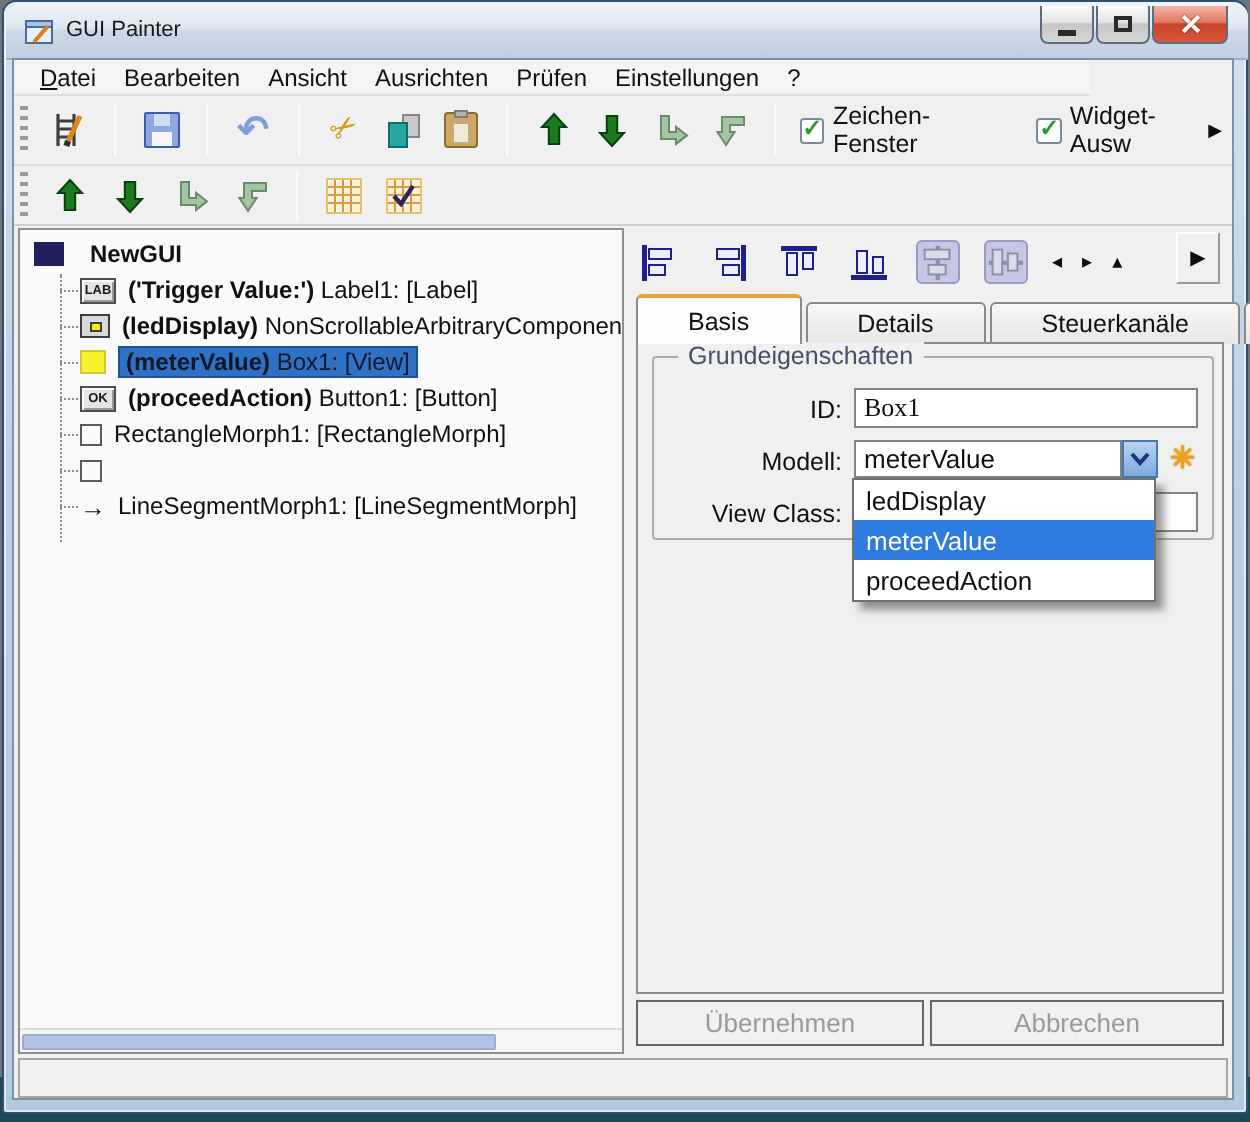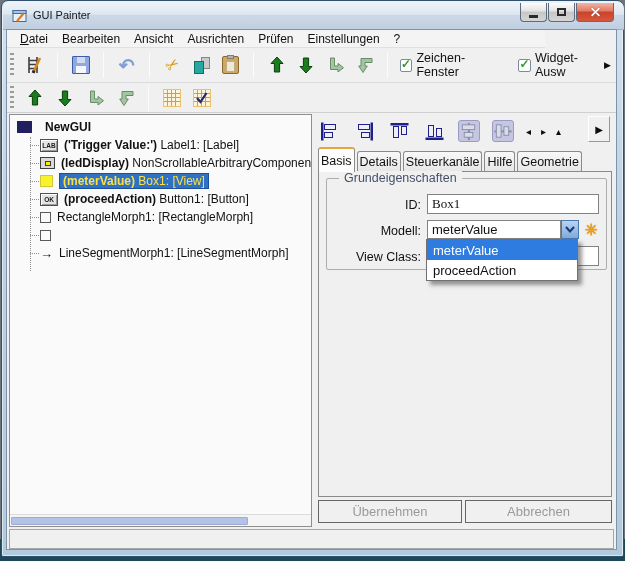--- a/index.html
+++ b/index.html
@@ -79,21 +79,21 @@
   
   .tree-panel { position:absolute; left:9px; top:114px; width:303px; height:413px;
     background:#fafafa; border:1px solid #8f8f8f; overflow:hidden; }
   .tree-inner { position:relative; width:100%; height:100%; padding-top:3px; }
   .vline { position:absolute; left:20px; top:22px; width:0; height:134px; border-left:1px dotted #909090; }
   .trow { position:relative; height:18px; display:flex; align-items:center; padding-left:30px; white-space:nowrap; }
   .trow.root { padding-left:7px; }
   .trow:not(.root)::before { content:""; position:absolute; left:20px; top:9px; width:9px; border-top:1px dotted #909090; }
   .ticon { display:inline-flex; align-items:center; justify-content:center; margin-right:6px; flex:none; }
   .tlabel b { font-weight:bold; }
-  .tlabel.sel { background:#2f72c4; border:1px solid #1c4fa0; color:#fde047; padding:0 3px; }
+  .tlabel.sel { background:#2f72c4; border:1px solid #1c4fa0; color:#0f172a; padding:0 3px; }
   .root .tlabel { font-weight:bold; margin-left:7px; }
 
   .i-win { width:15px; height:12px; background:#20205e; padding:2px 1px 1px 1px; display:flex; gap:1px; }
   .i-win span { background:#f6ee3e; } .i-win span:first-child { flex:2; } .i-win span:last-child { flex:3; }
   .i-btnface { width:18px; height:13px; background:#e4e4e4; border:1px solid #4e4e4e;
     box-shadow:inset 1px 1px 0 #fff, inset -1px -1px 0 #9a9a9a;
     font-size:6.5px; font-weight:bold; color:#1a1a1a; display:flex; align-items:center; justify-content:center; letter-spacing:0; }
   .i-led { width:15px; height:12px; background:#d9d9d9; border:1px solid #3e3e3e; display:flex; align-items:center; justify-content:center; }
   .i-led span { width:6px; height:5px; background:#f6f000; border:1px solid #3e3e3e; }
   .i-view { width:13px; height:12px; background:#f8f22a; border:1px solid #cfc93a; }
@@ -106,21 +106,21 @@
   
   .align-toolbar { position:absolute; left:318px; top:116px; width:294px; height:30px; display:flex; align-items:center; }
   .abtn { width:22px; height:22px; margin-right:13px; display:flex; align-items:center; justify-content:center; }
   .abtn.disabled { background:#c6c6e2; border:1px solid #9a9ac4; border-radius:3px; margin-right:12px; }
   .nav-tri { font-size:10px; color:#0d0d0d; margin-right:10px; }
   .more-btn { position:absolute; right:2px; top:0; width:22px; height:26px; background:#f0f0f0;
     border:1px solid #999; border-top-color:#fff; border-left-color:#fff;
     display:flex; align-items:center; justify-content:center; font-size:10px; color:#0d0d0d; }
 
   .tabs { position:absolute; left:318px; top:147px; width:294px; height:25px; display:flex; align-items:flex-end; }
-  .tab { height:21px; padding:0 2px; display:flex; align-items:center; justify-content:center;
+  .tab { height:21px; padding:0 25px; display:flex; align-items:center; justify-content:center;
     background:linear-gradient(180deg,#f8f8f8,#e6e6e6); border:1px solid #8a8a8a; border-bottom:none;
     border-radius:3px 3px 0 0; margin-right:2px; font-size:12.5px; position:relative; }
   .tab.active { height:25px; background:#fdfdfd; border-top:2px solid #e8a33d; z-index:3; }
 
   .tab-panel { position:absolute; left:318px; top:171px; width:294px; height:326px;
     background:#f0f0f0; border:1px solid #8a8a8a; z-index:1; }
   .fieldset { position:absolute; left:7px; top:6px; width:281px; height:92px;
     border:1px solid #adadad; border-radius:2px; }
   .legend { position:absolute; left:12px; top:-8px; background:#f0f0f0; padding:0 5px; color:#44506a; font-size:12.5px; }
   .flabel { position:absolute; font-size:12.5px; color:#101010; text-align:right; width:96px; left:6px; }
@@ -408,20 +408,21 @@
   <div class="combo-btn" style="left:242px; top:48px;">
     <svg width="12" height="11" viewBox="0 0 12 11">
       <path d="M2,3 L6,7.5 L10,3" stroke="#183878" stroke-width="2" fill="none"></path>
     </svg>
   </div>
   <span class="star-glyph" style="left:266px; top:50px;">✳</span>
   <input class="ffield" style="left: 108px; top: 74px; width: 172px; height: 20px;">
 </div>
 
 <div class="dropdown">
+  <div class="dditem">ledDisplay</div>
   <div class="dditem sel">meterValue</div>
   <div class="dditem">proceedAction</div>
 </div>
 
 <div class="apply-btn">Übernehmen</div>
 <div class="cancel-btn">Abbrechen</div>
 
 <div class="statusbar"></div>
 
 </body></html>

